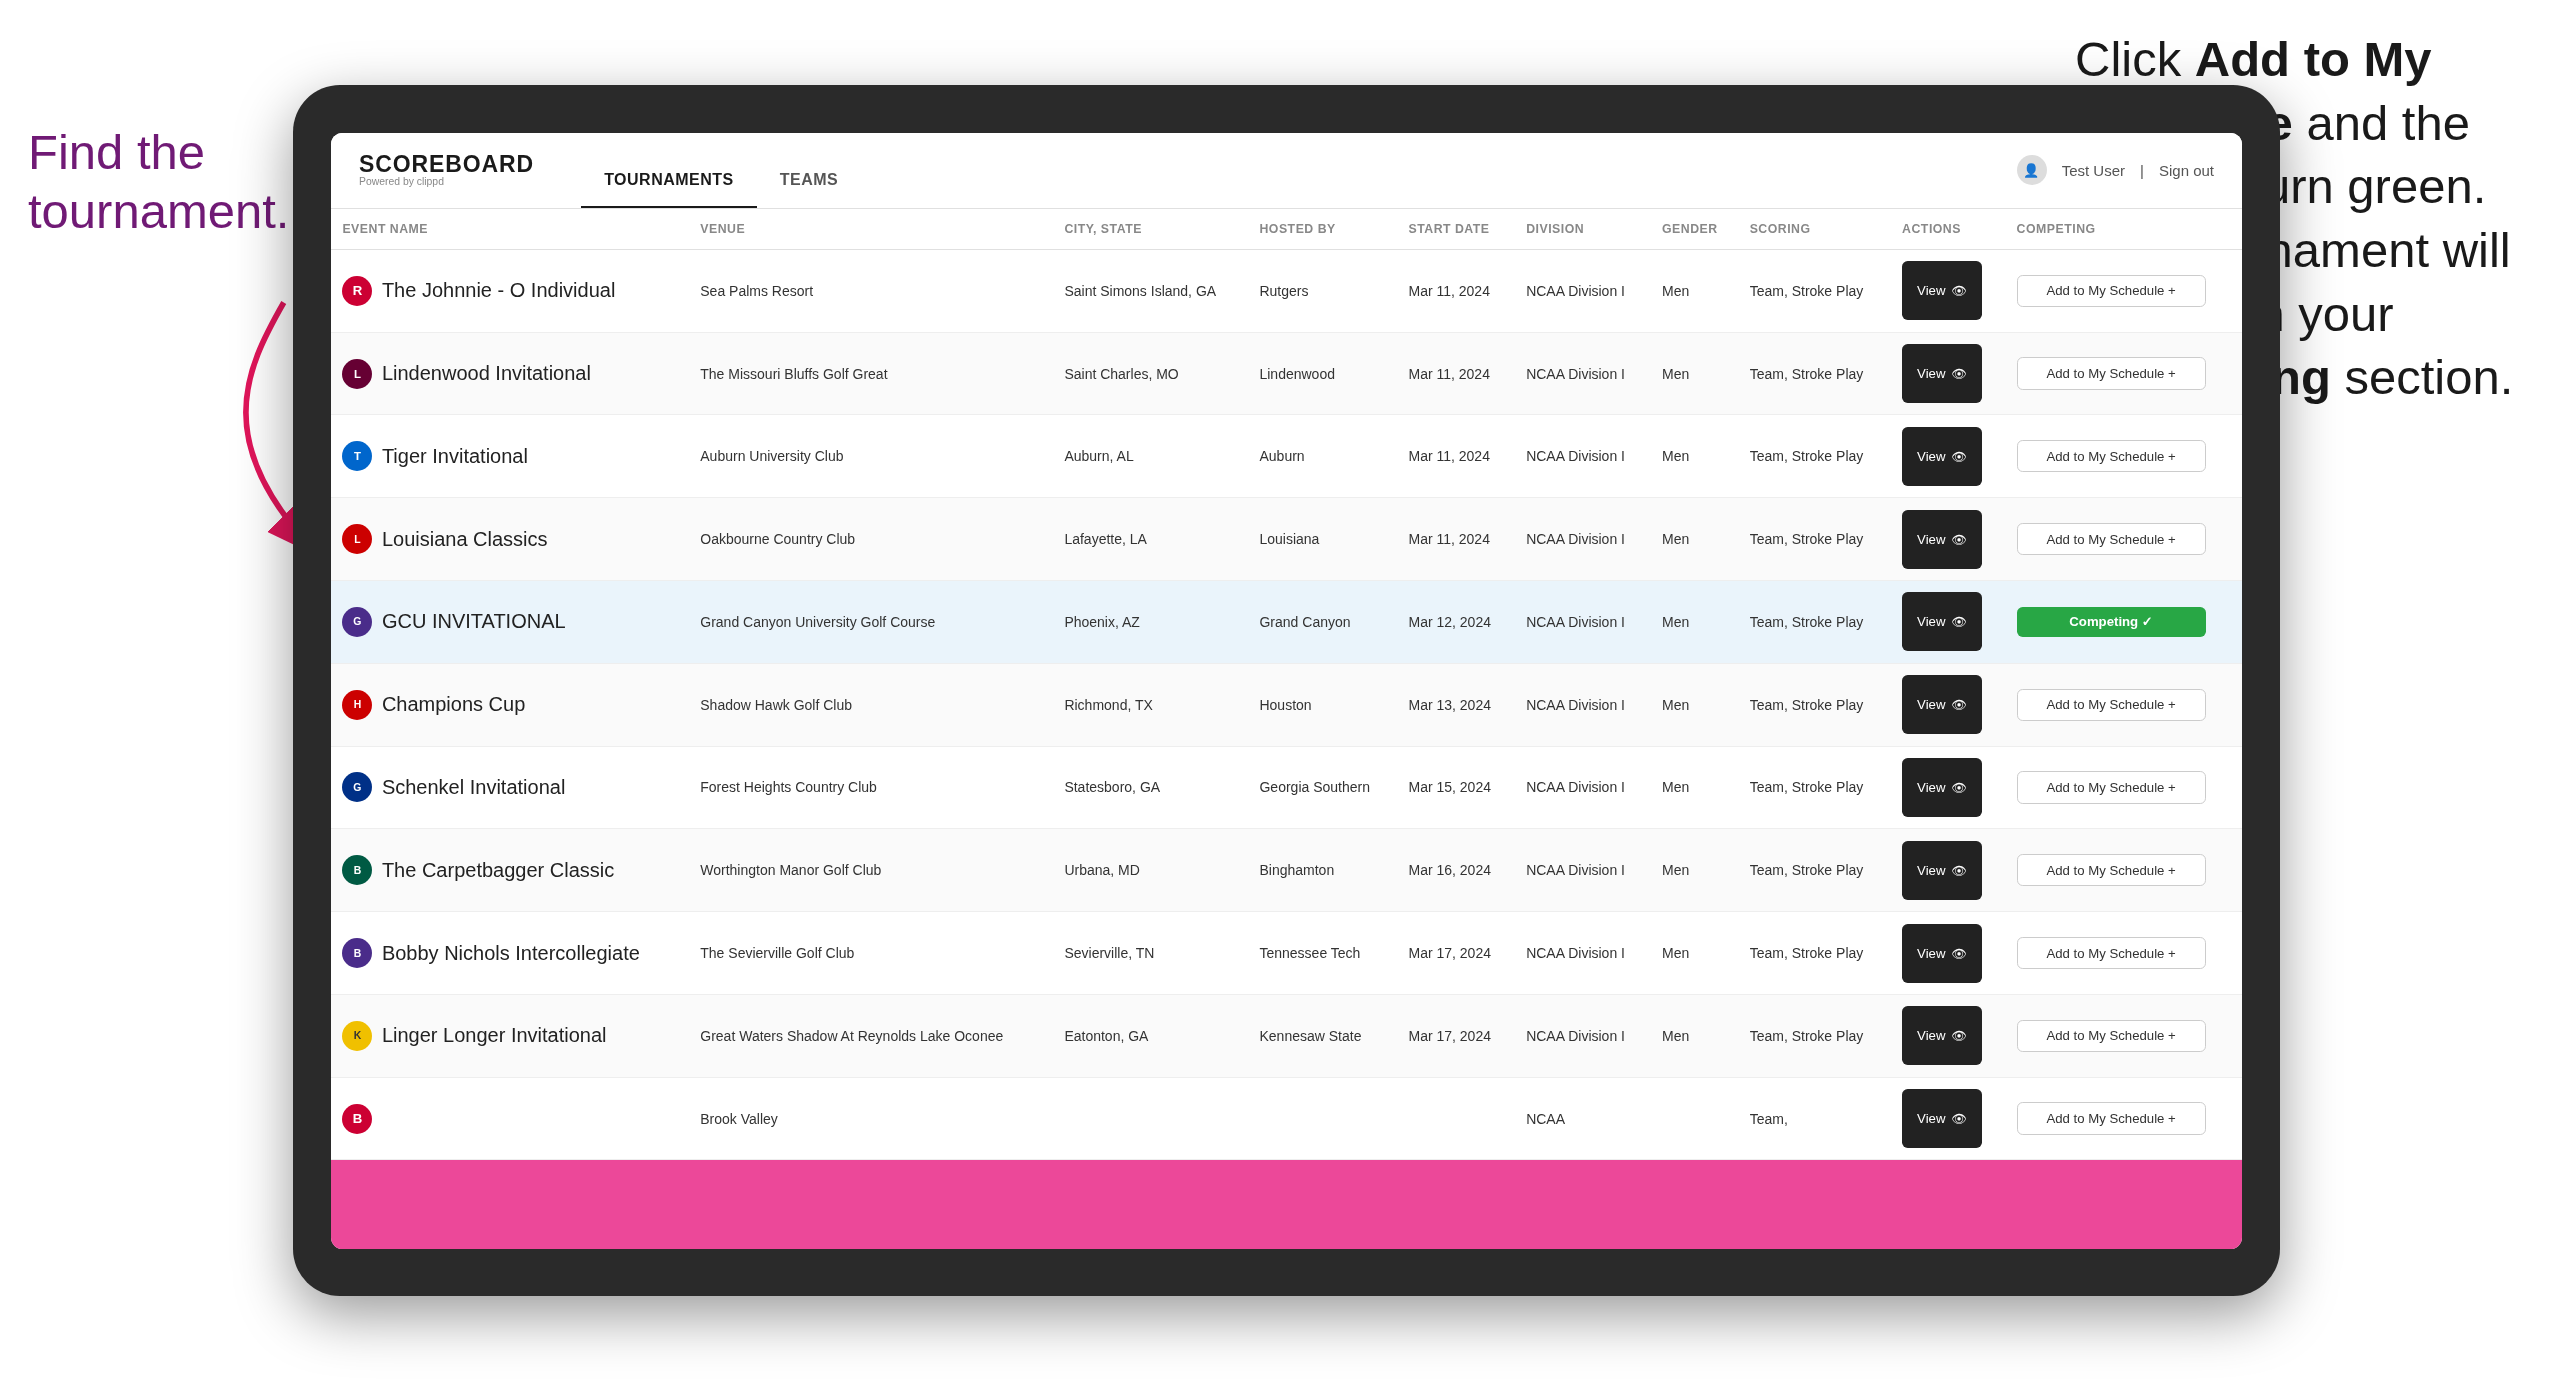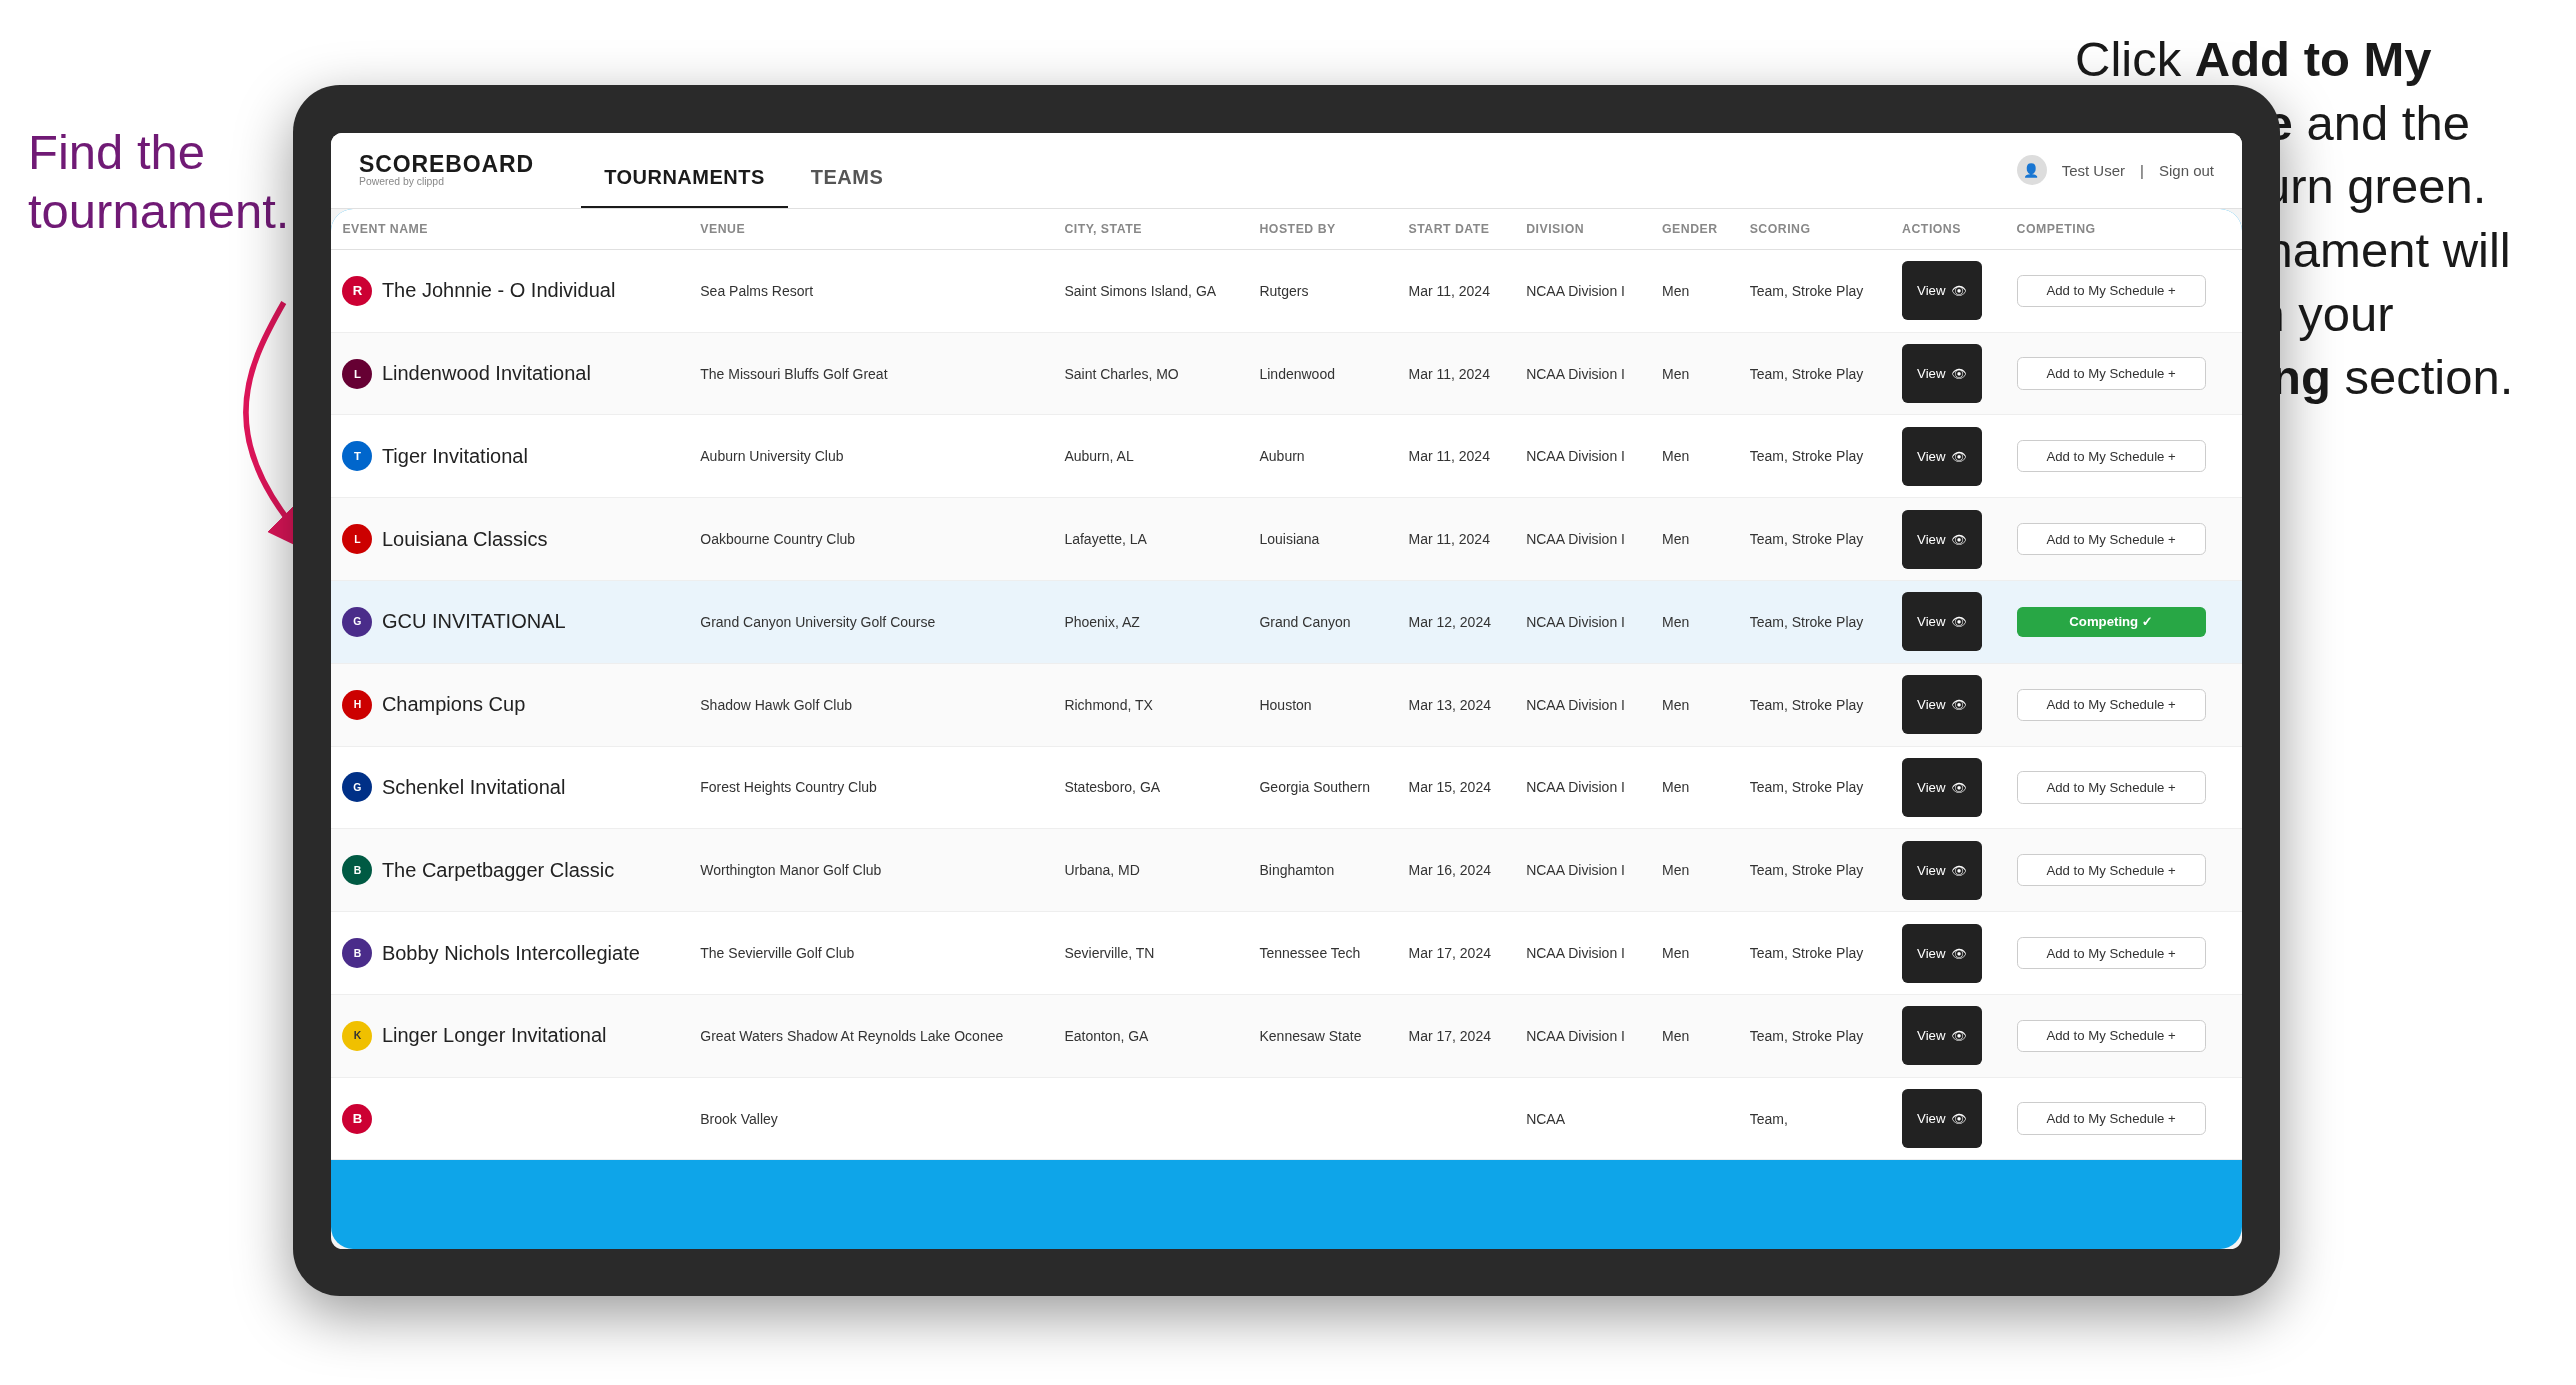--- a/index.html
+++ b/index.html
@@ -104,21 +104,21 @@
 
     .nav-tabs {
       display: flex;
       gap: 0;
       height: 100%;
       align-items: flex-end;
     }
 
     .nav-tab {
       padding: 0 23px 17px 23px;
-      font-size: 20px;
+      font-size: 16px;
       font-weight: 600;
       color: #555;
       cursor: pointer;
       border-bottom: 2.8px solid transparent;
       letter-spacing: 0.5px;
     }
 
     .nav-tab.active {
       color: #1a1a1a;
       border-bottom: 2.8px solid #1a1a1a;
@@ -148,22 +148,21 @@
     .sign-out-link {
       color: #555;
       text-decoration: none;
       font-size: 15px;
     }
 
     
     .table-container {
       flex: 1;
       overflow: hidden;
-      background: #0ea5e9;
-      border-radius: 22px;
+      background: #ec4899;
     }
 
     .data-table {
       width: 100%;
       border-collapse: collapse;
     }
 
     .data-table thead {
       background: #ffffff;
       position: sticky;

